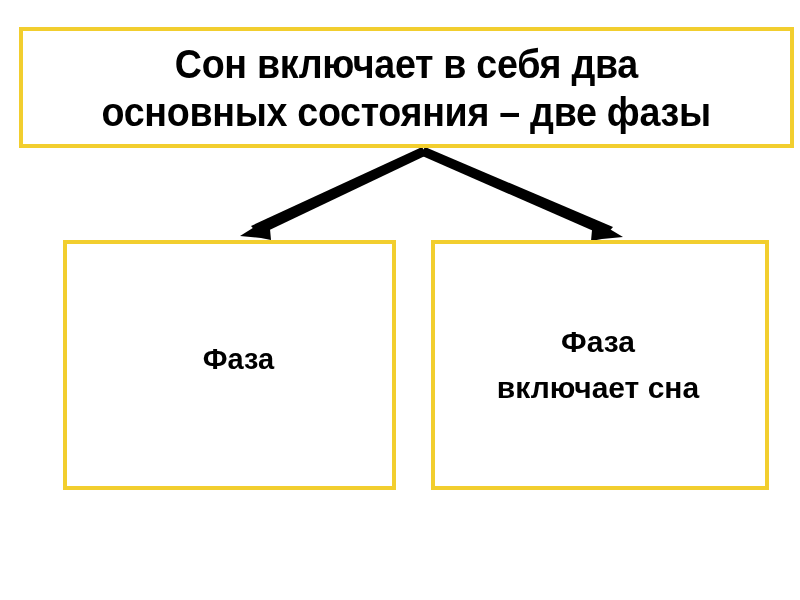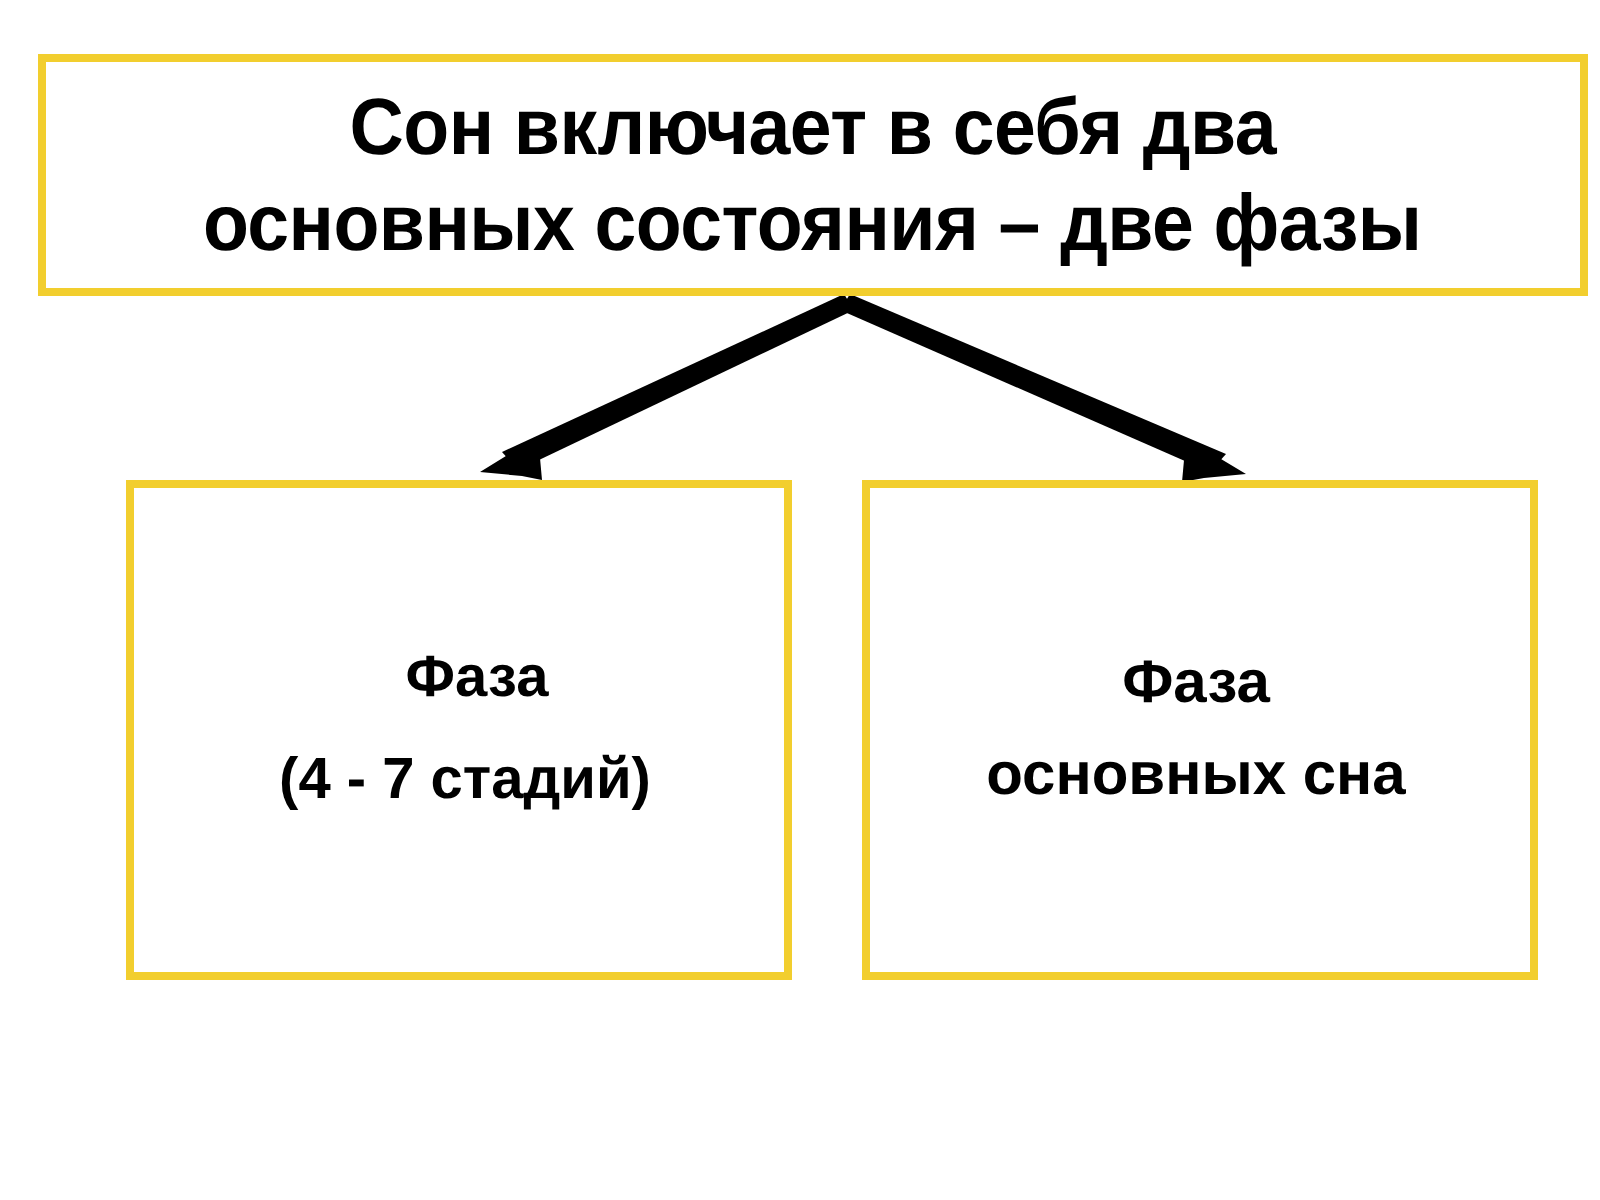--- a/index.html
+++ b/index.html
@@ -128,24 +128,23 @@
   </svg>
 
   <div class="box" id="title-box">
     <div class="tline">Сон включает в себя два</div>
     <div class="tline">основных состояния – две фазы</div>
   </div>
 
   <div class="box" id="slow-box">
     <div class="body-block">
       <p class="p1">Фаза</p>
-      <p class="p3">(4 - 7 стадий)</p>
     </div>
   </div>
 
   <div class="box" id="fast-box">
     <div class="body-block">
       <p class="p1">Фаза</p>
-      <p class="p2">основных сна</p>
+      <p class="p2">включает сна</p>
     </div>
   </div>
 
 </div>
 
 </body></html>

